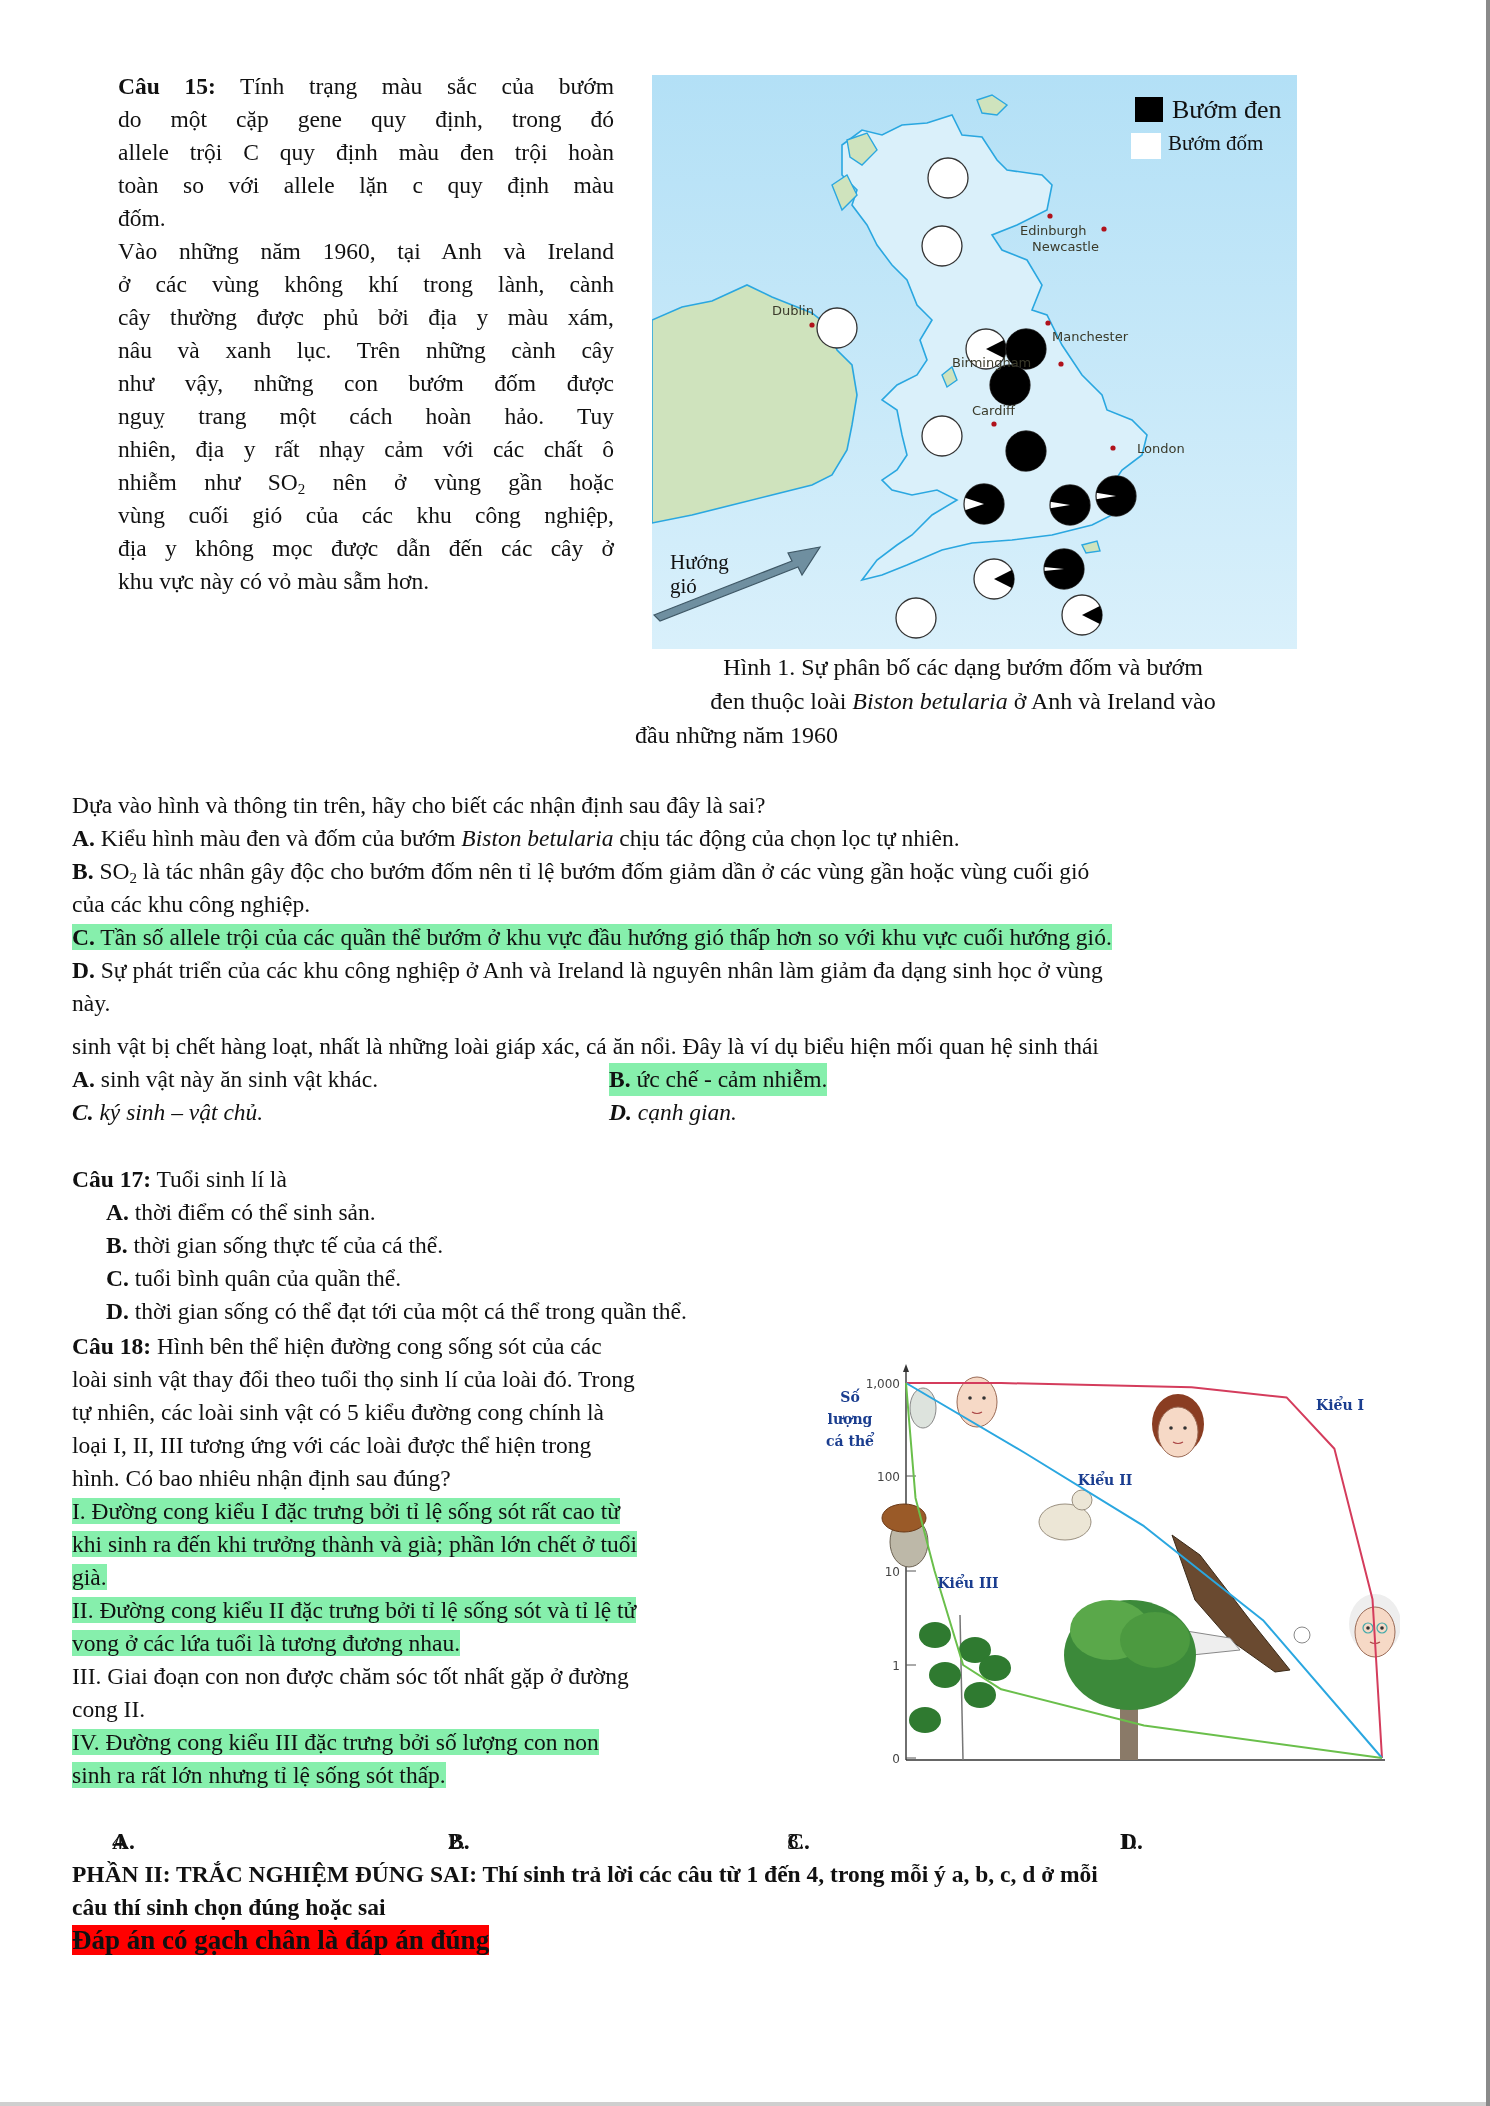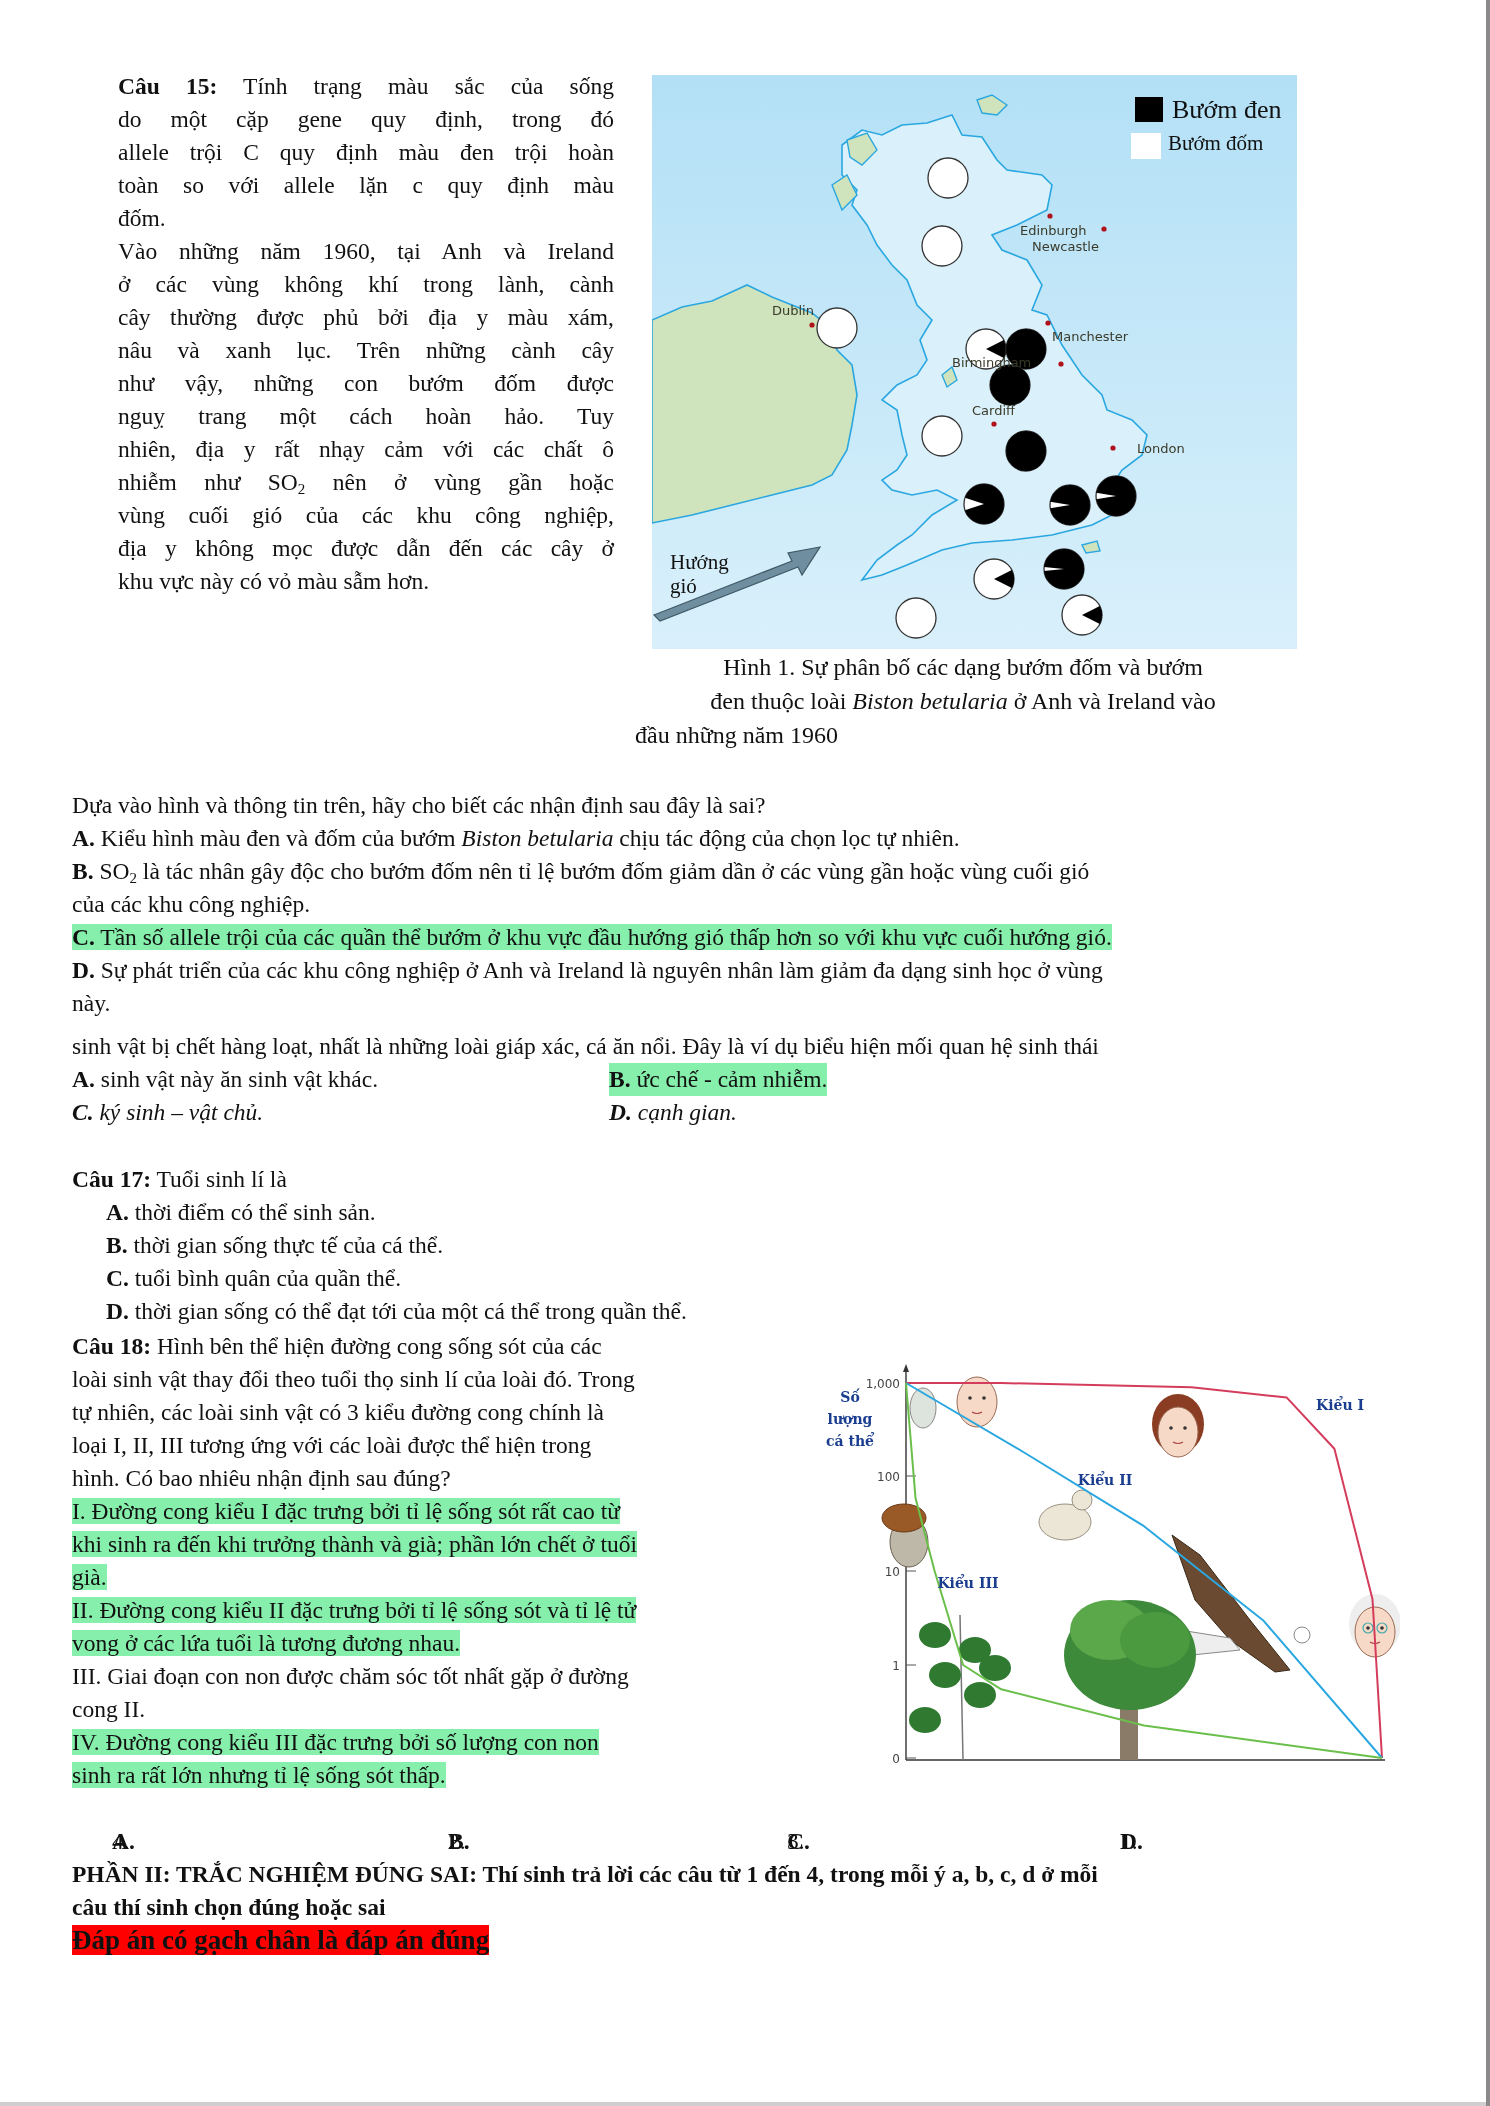--- a/index.html
+++ b/index.html
@@ -35,21 +35,21 @@
 
   .ans-row span { position:absolute; white-space:nowrap; }
 </style>
 </head>
 <body>
 
 <div class="page-edge-right"></div>
 <div class="page-edge-bottom"></div>
 
 <div id="q15-intro" class="txt">
-  <p class="just"><span class="b">Câu 15:</span><span> Tính trạng màu sắc của sống</span></p>
+  <p class="just"><span class="b">Câu 15:</span><span> Tính trạng màu sắc của bướm</span></p>
   <p class="just">do một cặp gene quy định, trong đó</p>
   <p class="just">allele trội C quy định màu đen trội hoàn</p>
   <p class="just">toàn so với allele lặn c quy định màu</p>
   <p>đốm.</p>
   <p class="just">Vào những năm 1960, tại Anh và Ireland</p>
   <p class="just">ở các vùng không khí trong lành, cành</p>
   <p class="just">cây thường được phủ bởi địa y màu xám,</p>
   <p class="just">nâu và xanh lục. Trên những cành cây</p>
   <p class="just">như vậy, những con bướm đốm được</p>
   <p class="just">nguỵ trang một cách hoàn hảo. Tuy</p>
@@ -220,21 +220,21 @@
   <div class="line"><span class="b">Câu 17:</span><span> Tuổi sinh lí là</span></div>
   <div class="line" style="padding-left:34px;"><span class="b">A.</span><span> thời điểm có thể sinh sản.</span></div>
   <div class="line" style="padding-left:34px;"><span class="b">B.</span><span> thời gian sống thực tế của cá thể.</span></div>
   <div class="line" style="padding-left:34px;"><span class="b">C.</span><span> tuổi bình quân của quần thể.</span></div>
   <div class="line" style="padding-left:34px;"><span class="b">D.</span><span> thời gian sống có thể đạt tới của một cá thể trong quần thể.</span></div>
 </div>
 
 <div class="abs txt" style="top:1330px;width:720px;">
   <div class="line"><span class="b">Câu 18:</span><span> Hình bên thể hiện đường cong sống sót của các</span></div>
   <div class="line">loài sinh vật thay đổi theo tuổi thọ sinh lí của loài đó. Trong</div>
-  <div class="line">tự nhiên, các loài sinh vật có 3 kiểu đường cong chính là</div>
+  <div class="line">tự nhiên, các loài sinh vật có 5 kiểu đường cong chính là</div>
   <div class="line">loại I, II, III tương ứng với các loài được thể hiện trong</div>
   <div class="line">hình. Có bao nhiêu nhận định sau đúng?</div>
   <div>
     <div class="line"><span class="hl">I. Đường cong kiểu I đặc trưng bởi tỉ lệ sống sót rất cao từ</span></div>
     <div class="line"><span class="hl">khi sinh ra đến khi trưởng thành và già; phần lớn chết ở tuổi</span></div>
     <div class="line"><span class="hl">già.</span></div>
   </div>
   <div>
     <div class="line"><span class="hl">II. Đường cong kiểu II đặc trưng bởi tỉ lệ sống sót và tỉ lệ tử</span></div>
     <div class="line"><span class="hl">vong ở các lứa tuổi là tương đương nhau.</span></div>

